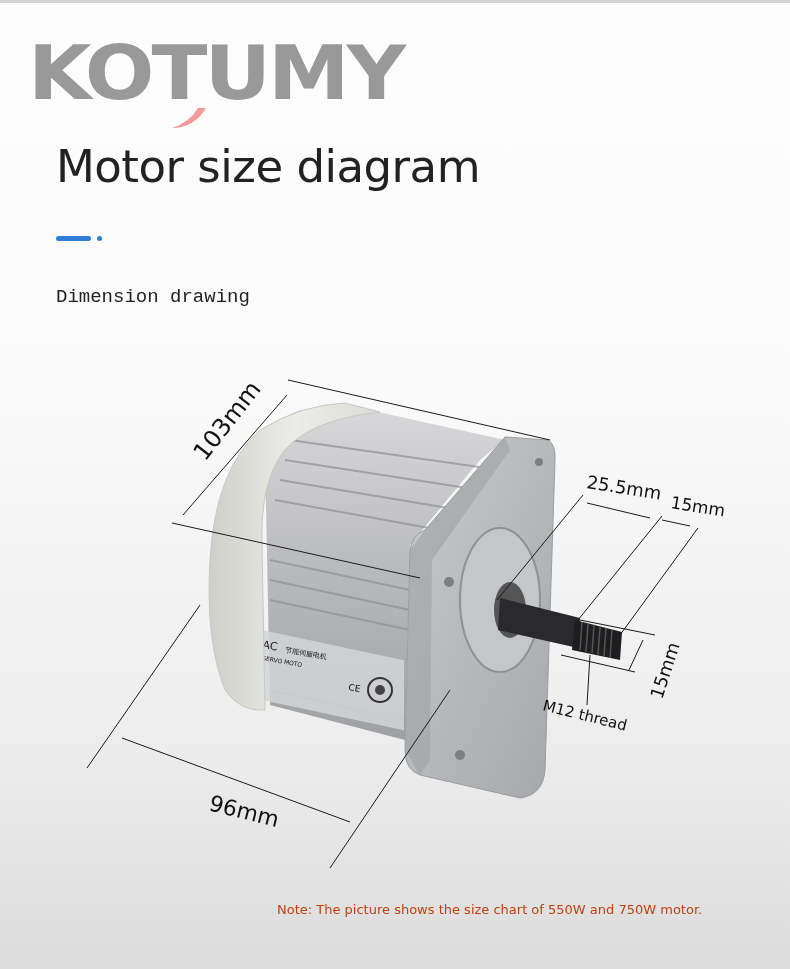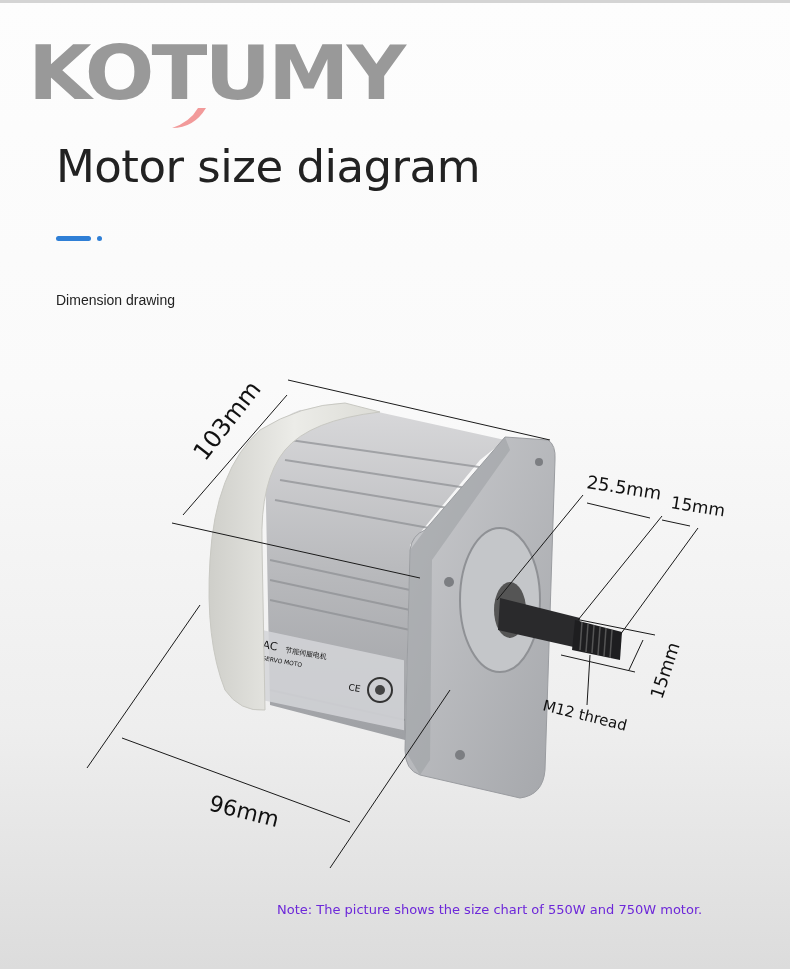--- a/index.html
+++ b/index.html
@@ -16,26 +16,25 @@
     transform-origin: left top;
   }
   .logo-swoosh { position: absolute; left: 170px; top: 106px; width: 40px; height: 24px; }
   .title {
     position: absolute; left: 56px; top: 140px; font-size: 45px; color: #222;
     font-family: "DejaVu Sans", sans-serif; letter-spacing: -0.5px;
   }
   .accent-bar { position: absolute; left: 56px; top: 236px; width: 35px; height: 5px; border-radius: 3px; }
   .accent-dot { position: absolute; left: 97px; top: 236px; width: 5px; height: 5px; border-radius: 50%; }
   .subtitle {
-    position: absolute; left: 56px; top: 286px; font-size: 14px; color: #222;
-    font-family: Liberation Sans, sans-serif;
-    margin-top: 6px;
+    position: absolute; left: 56px; top: 286px; font-size: 19px; color: #222;
+    font-family: Liberation Mono, monospace;
   }
   .note {
-    position: absolute; left: 277px; top: 902px; font-size: 13px; color: #6d28d9;
+    position: absolute; left: 277px; top: 902px; font-size: 13px; color: #c2410c;
     font-family: "DejaVu Sans", sans-serif;
   }
   svg.diagram { position: absolute; left: 0; top: 0; }
   .dimtext { font-family: "DejaVu Sans", sans-serif; fill: #111; }
 </style>
 </head>
 <body>
 
 <div class="topbar"></div>
 

